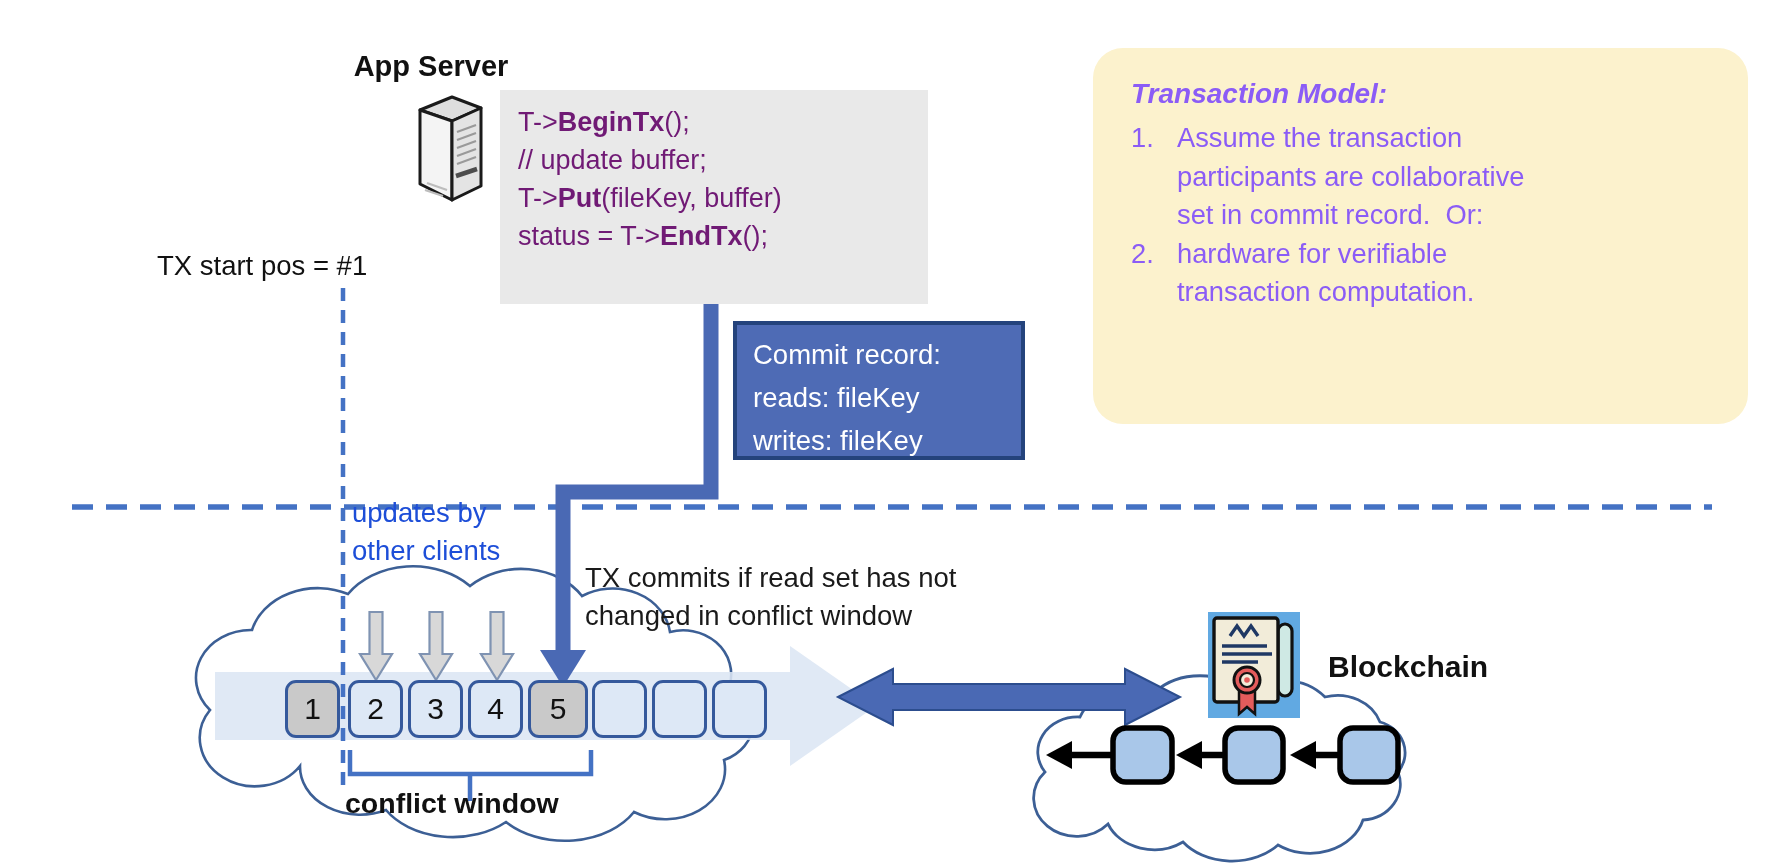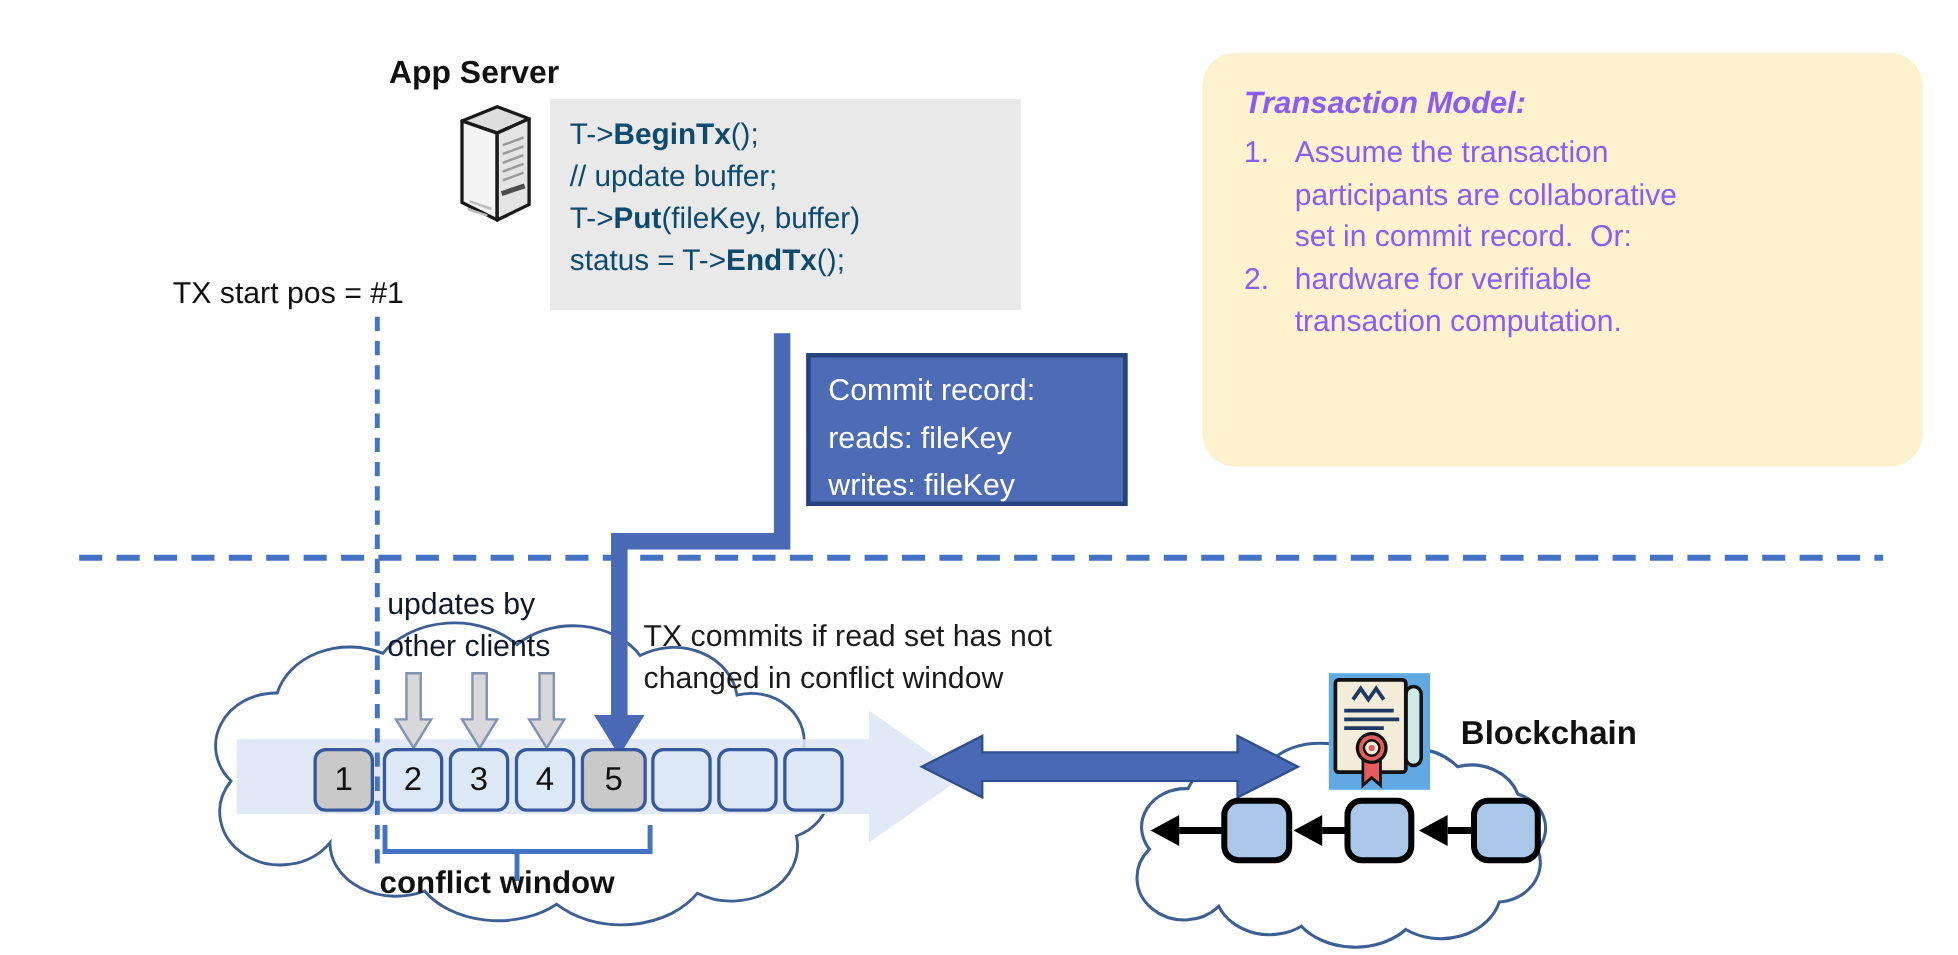--- a/index.html
+++ b/index.html
@@ -4,38 +4,38 @@
 <style>
   html,body{margin:0;padding:0;background:#ffffff;}
   .stage{position:relative;width:1780px;height:868px;background:#ffffff;overflow:hidden;
          font-family:"Liberation Sans", sans-serif;color:#1c1c1c;}
   .art{position:absolute;left:0;top:0;width:1780px;height:868px;}
   .abs{position:absolute;}
 
   .app-server-title{left:336px;top:50px;width:190px;text-align:center;
     font-size:29px;font-weight:bold;color:#111;}
 
-  .code-box{left:500px;top:90px;width:428px;height:192px;background:#e9e9e9;
-    padding:13px 0 0 18px;box-sizing:border-box;font-size:27px;line-height:38px;color:#0c4a6e;}
+  .code-box{left:500px;top:90px;width:428px;height:214px;background:#e9e9e9;
+    padding:13px 0 0 18px;box-sizing:border-box;font-size:27px;line-height:38px;color:#701a75;}
   .code-line .cb{font-weight:bold;}
 
   .tx-start{left:157px;top:250px;font-size:27.5px;color:#111;}
 
   .commit-box{left:733px;top:321px;width:292px;height:139px;background:#4e6bb5;
     border:4px solid #24437c;box-sizing:border-box;color:#ffffff;
     font-size:27.5px;line-height:43px;padding:8px 0 0 16px;}
 
   .model-box{left:1093px;top:48px;width:655px;height:376px;background:#fcf2cd;
     border-radius:30px;box-sizing:border-box;padding:30px 30px 0 38px;color:#8b5cf6;}
   .model-title{font-size:28px;font-weight:bold;font-style:italic;margin-bottom:9px;}
   .model-item{display:flex;font-size:27.3px;line-height:38.5px;}
   .model-num{width:46px;flex:0 0 46px;}
   .model-line{white-space:pre-wrap;}
 
-  .updates-label{left:352px;top:530px;font-size:27.5px;line-height:38px;color:#0f172a;}
+  .updates-label{left:352px;top:494px;font-size:27.5px;line-height:38px;color:#1d4ed8;}
   .commit-note{left:585px;top:559px;font-size:27.5px;line-height:38px;color:#1a1a1a;}
 
   .block{position:absolute;top:680px;width:55px;height:58px;box-sizing:border-box;
     background:#dde8f6;border:3px solid #35599c;border-radius:11px;
     display:flex;align-items:center;justify-content:center;
     font-size:30px;color:#111;}
   .block.shaded{background:#c9c9c9;}
 
   .conflict-label{left:345px;top:787px;font-size:28.5px;font-weight:bold;color:#111;}
   .blockchain-label{left:1328px;top:650px;font-size:30px;font-weight:bold;color:#111;}

